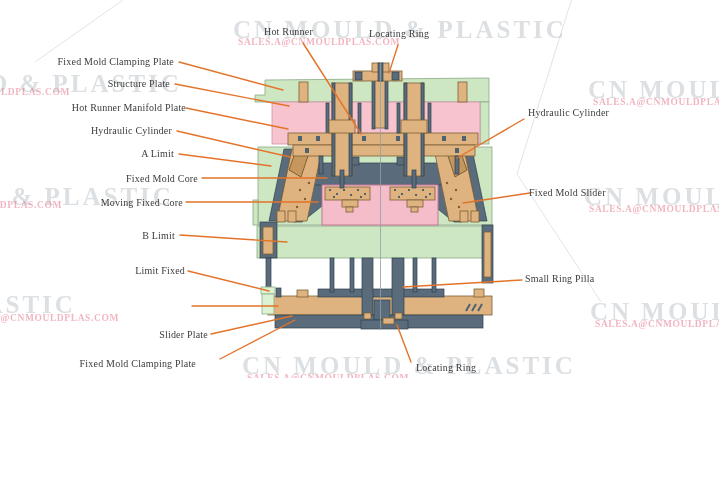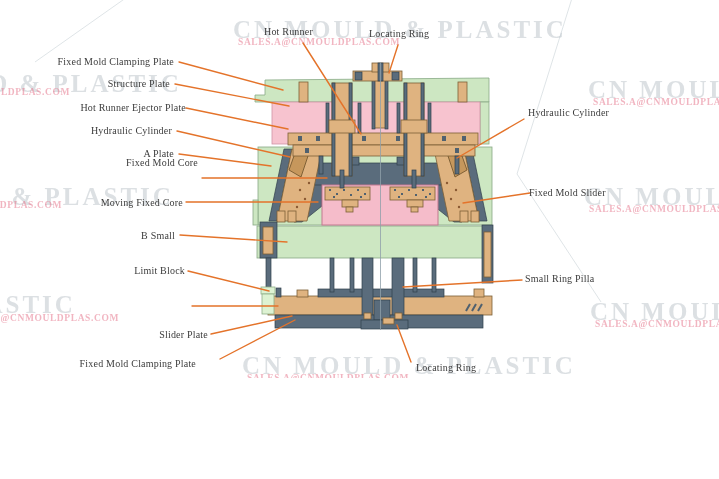--- a/index.html
+++ b/index.html
@@ -253,27 +253,27 @@
       <line class="leader" x1="398" y1="45" x2="389" y2="73"></line>
       <line class="leader" x1="524" y1="119" x2="457" y2="158"></line>
       <line class="leader" x1="530" y1="193" x2="463" y2="203"></line>
       <line class="leader" x1="522" y1="280" x2="403" y2="287"></line>
       <line class="leader" x1="411" y1="362" x2="397" y2="325"></line>
     </g>
   </svg>
 
   <div class="lbl left" style="right:545px;top:55px">Fixed Mold Clamping Plate</div>
   <div class="lbl left" style="right:549px;top:77px">Structure Plate</div>
-  <div class="lbl left" style="right:533px;top:101px">Hot Runner Ejector Plate</div>
+  <div class="lbl left" style="right:533px;top:101px">Hot Runner Manifold Plate</div>
   <div class="lbl left" style="right:547px;top:124px">Hydraulic Cylinder</div>
-  <div class="lbl left" style="right:545px;top:147px">A Plate</div>
-  <div class="lbl left" style="right:521px;top:156px">Fixed Mold Core</div>
+  <div class="lbl left" style="right:545px;top:147px">A Limit</div>
+  <div class="lbl left" style="right:521px;top:172px">Fixed Mold Core</div>
   <div class="lbl left" style="right:536px;top:196px">Moving Fixed Core</div>
-  <div class="lbl left" style="right:544px;top:229px">B Small</div>
-  <div class="lbl left" style="right:534px;top:264px">Limit Block</div>
+  <div class="lbl left" style="right:544px;top:229px">B Limit</div>
+  <div class="lbl left" style="right:534px;top:264px">Limit Fixed</div>
   <div class="lbl left" style="right:511px;top:328px">Slider Plate</div>
   <div class="lbl left" style="right:523px;top:357px">Fixed Mold Clamping Plate</div>
 
   <div class="lbl" style="left:264px;top:25px">Hot Runner</div>
   <div class="lbl" style="left:369px;top:27px">Locating Ring</div>
 
   <div class="lbl" style="left:528px;top:106px">Hydraulic Cylinder</div>
   <div class="lbl" style="left:529px;top:186px">Fixed Mold Slider</div>
   <div class="lbl" style="left:525px;top:272px">Small Ring Pilla</div>
   <div class="lbl" style="left:416px;top:361px">Locating Ring</div>

